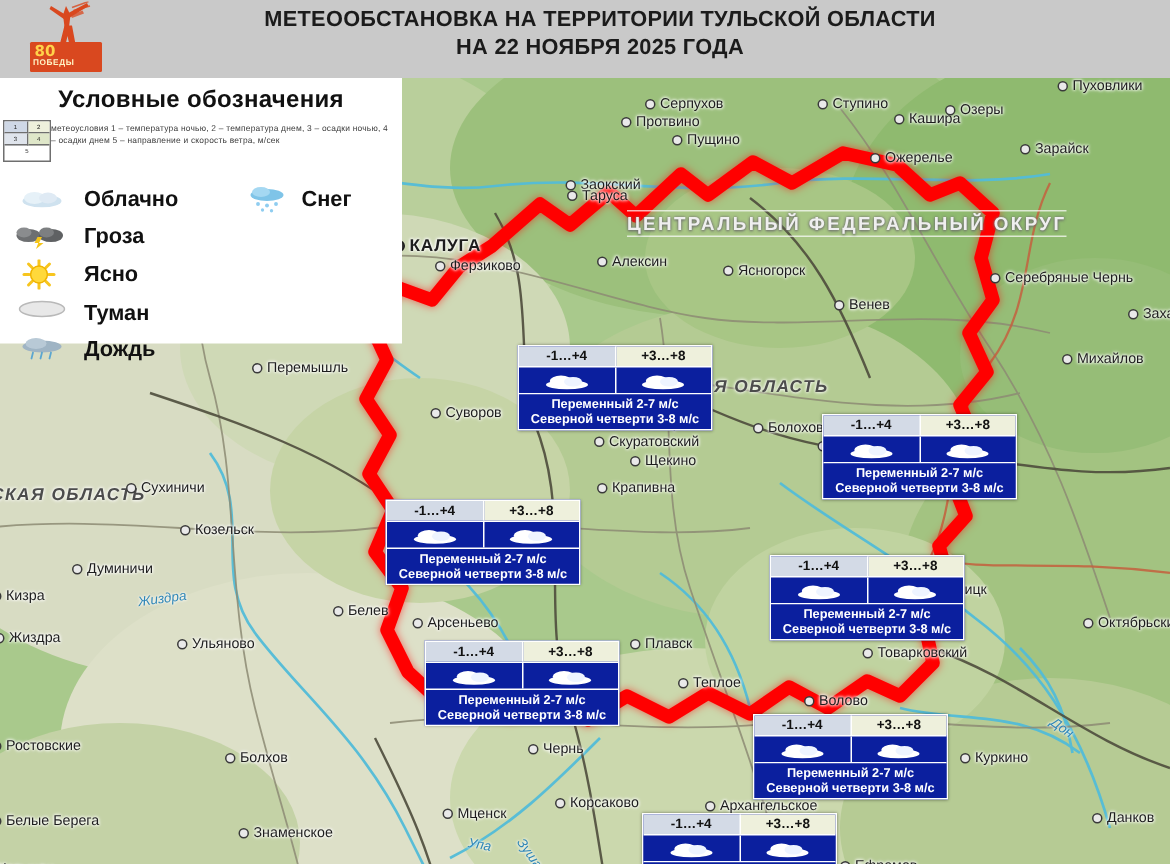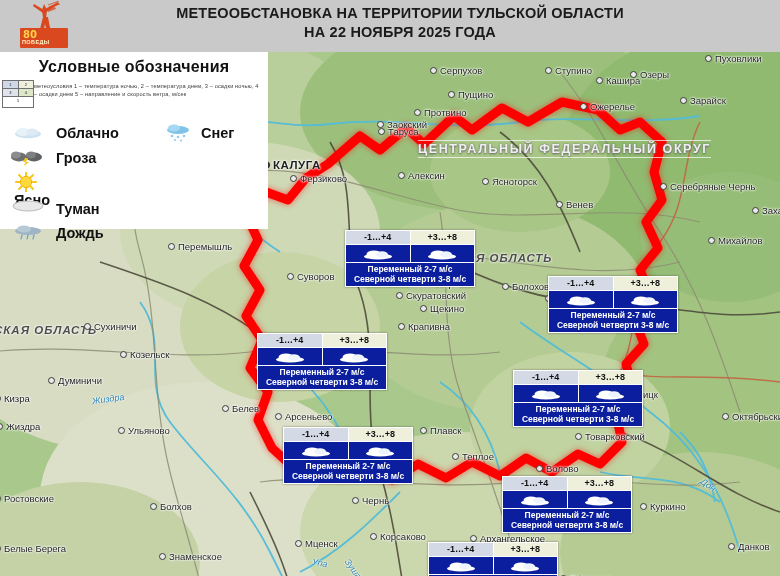--- a/index.html
+++ b/index.html
@@ -243,21 +243,21 @@
 
     <div class="okrug-label" style="left:418px;top:88px;">ЦЕНТРАЛЬНЫЙ ФЕДЕРАЛЬНЫЙ ОКРУГ</div>
 
     <div>
       <div class="obl-label" style="left:415px;top:200px;">ТУЛЬСКАЯ ОБЛАСТЬ</div>
       <div class="obl-label" style="left:-6px;top:272px;">СКАЯ ОБЛАСТЬ</div>
     </div>
 
     <div id="cities">
         <div class="city" style="left: 430px; top: 12px;"><span class="dot"></span><span class="nm">Серпухов</span></div>
-        <div class="city" style="left: 414px; top: 24px; margin-top: 30px;"><span class="dot"></span><span class="nm">Протвино</span></div>
+        <div class="city" style="left: 414px; top: 24px;"><span class="dot"></span><span class="nm">Протвино</span></div>
         <div class="city" style="left: 448px; top: 36px;"><span class="dot"></span><span class="nm">Пущино</span></div>
         <div class="city" style="left: 545px; top: 12px;"><span class="dot"></span><span class="nm">Ступино</span></div>
         <div class="city" style="left: 596px; top: 22px;"><span class="dot"></span><span class="nm">Кашира</span></div>
         <div class="city" style="left: 630px; top: 16px;"><span class="dot"></span><span class="nm">Озеры</span></div>
         <div class="city" style="left: 705px; top: 0px;"><span class="dot"></span><span class="nm">Пуховлики</span></div>
         <div class="city" style="left: 580px; top: 48px;"><span class="dot"></span><span class="nm">Ожерелье</span></div>
         <div class="city" style="left: 680px; top: 42px;"><span class="dot"></span><span class="nm">Зарайск</span></div>
         <div class="city" style="left: 377px; top: 66px;"><span class="dot"></span><span class="nm">Заокский</span></div>
         <div class="city" style="left: 378px; top: 73px;"><span class="dot"></span><span class="nm">Таруса</span></div>
         <div class="city big" style="left: 262px; top: 106px;"><span class="dot"></span><span class="nm">КАЛУГА</span></div>
@@ -536,21 +536,21 @@
             <ellipse cx="11" cy="9" rx="8" ry="4.4" fill="#6d6f71"></ellipse>
             <ellipse cx="8" cy="7" rx="5" ry="3.4" fill="#8a8c8e"></ellipse>
             <ellipse cx="26" cy="9" rx="8" ry="4.4" fill="#5f6163"></ellipse>
             <ellipse cx="23" cy="7" rx="5" ry="3.4" fill="#7d7f81"></ellipse>
             <path d="M17 10 l3 0 l-2 4 l3 0 l-5 4 l1.5 -4 l-2.5 0 z" fill="#f5c518"></path>
           </svg>
         </span>
         <span class="leg-tx">Гроза</span>
       </div>
 
-      <div class="leg-row" style="left:0;top:50px;flex-direction:column;">
+      <div class="leg-row" style="left:0;top:50px;">
         <span class="leg-ic">
           <svg width="40" height="20" viewBox="0 0 40 20">
             <g stroke="#f7c51e" stroke-width="2" stroke-linecap="round">
               <line x1="18" y1="0.5" x2="18" y2="4"></line>
                 <line x1="18" y1="16" x2="18" y2="19.5"></line>
               <line x1="8" y1="10" x2="11.5" y2="10"></line>
                 <line x1="24.5" y1="10" x2="28" y2="10"></line>
               <line x1="11" y1="3" x2="13.5" y2="5.5"></line>
                 <line x1="22.5" y1="14.5" x2="25" y2="17"></line>
               <line x1="25" y1="3" x2="22.5" y2="5.5"></line>

